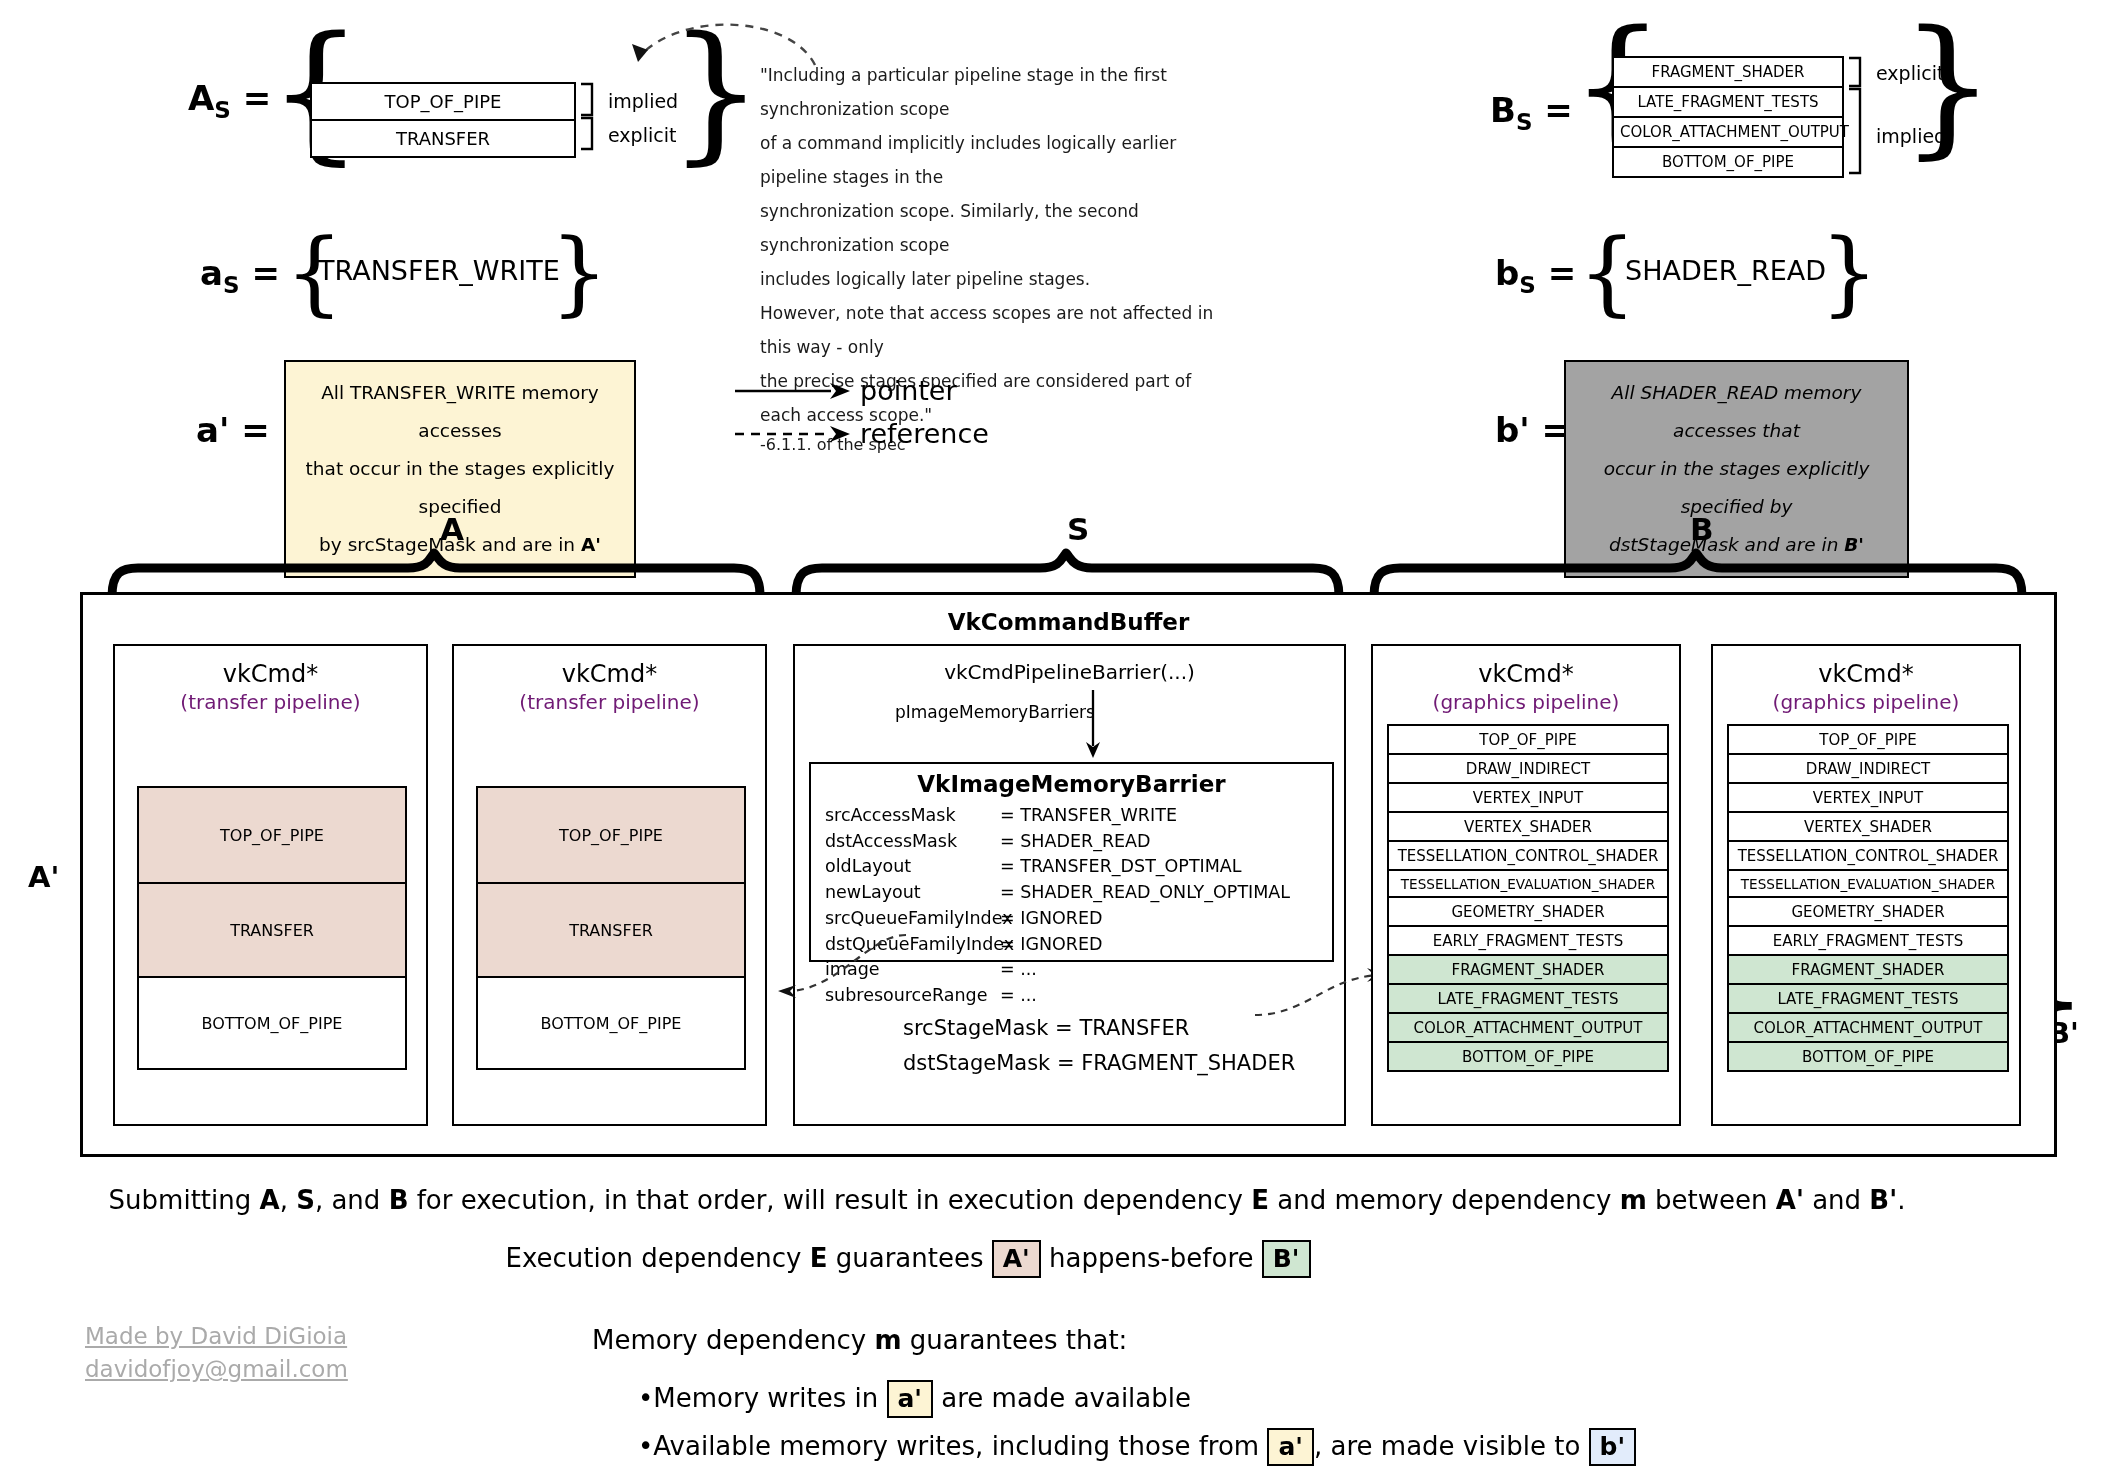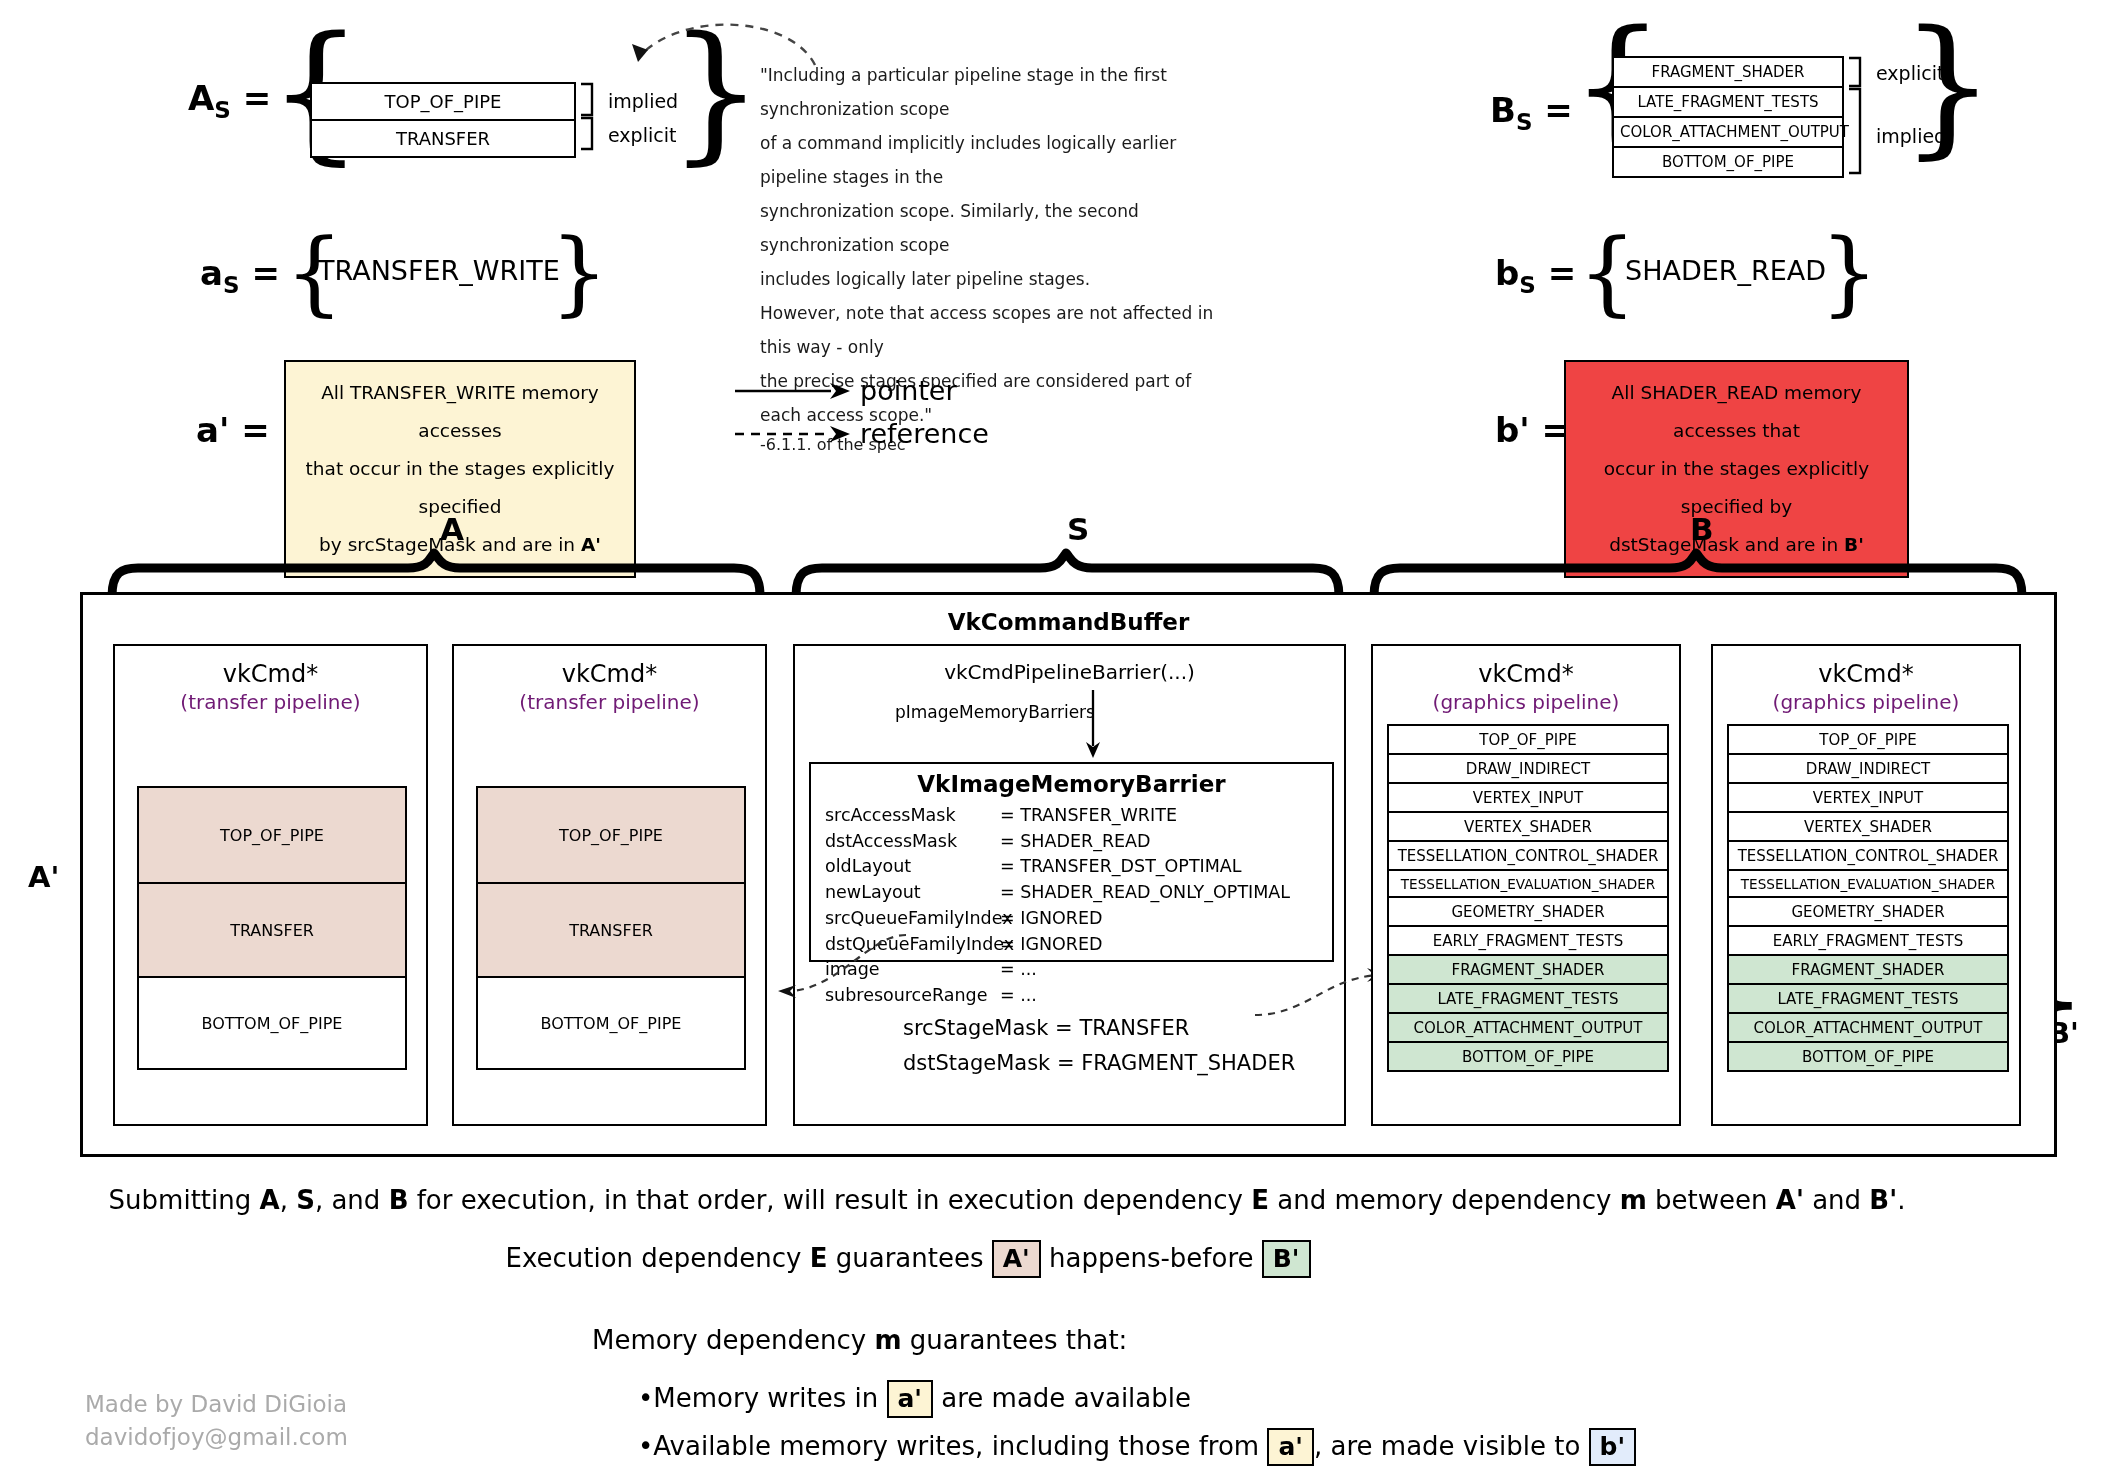--- a/index.html
+++ b/index.html
@@ -56,21 +56,21 @@
 
   
   .accessbox {
     border: 2px solid #000;
     font-size: 18.5px;
     line-height: 2.05;
     text-align: center;
     padding: 12px 14px;
   }
   .yellowbox { background: #fdf4d4; }
-  .bluebox   { background: #ef4444; }
+  .bluebox   { background: #a3a3a3; font-style: italic; }
 
   
   .legend-txt { font-size: 27px; }
   .legend-row { display: flex; align-items: center; gap: 10px; }
 
   
   #cmdbuffer {
     border: 3px solid #000;
     background: #fff;
   }
@@ -405,16 +405,16 @@
 </div>
 
 <div class="abs bot" style="left:638px; top:1380px;">
   <span>•Memory writes in </span><span class="chip yellow">a'</span><span> are made available</span>
 </div>
 
 <div class="abs bot" style="left:638px; top:1428px;">
   <span>•Available memory writes, including those from </span><span class="chip yellow">a'</span><span>, are made visible to </span><span class="chip blue">b'</span>
 </div>
 
-<div class="abs credit" style="left:85px; top:1388px;">
+<div class="abs credit" style="left:85px; top:1320px;text-decoration:underline;">
   <div>Made by David DiGioia</div>
   <div>davidofjoy@gmail.com</div>
 </div>
 
 </body></html>

